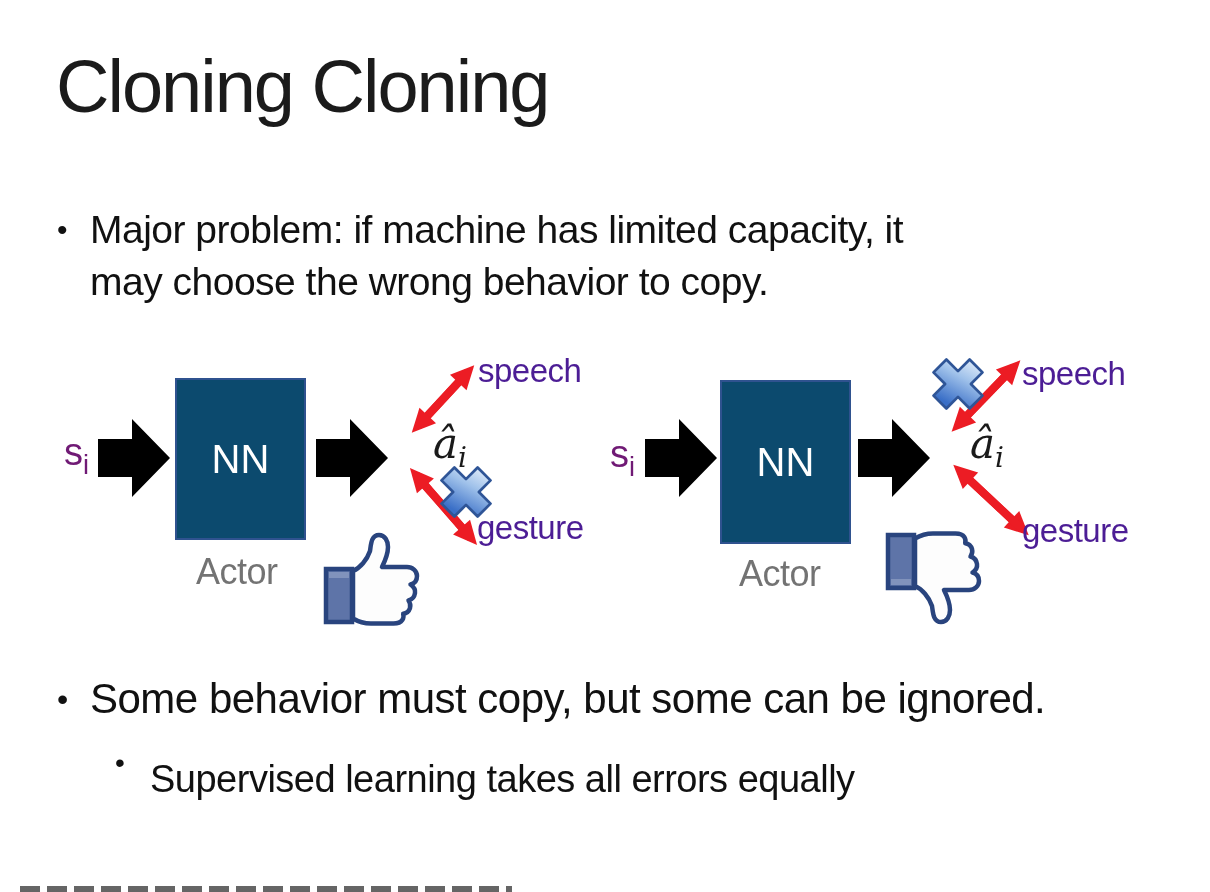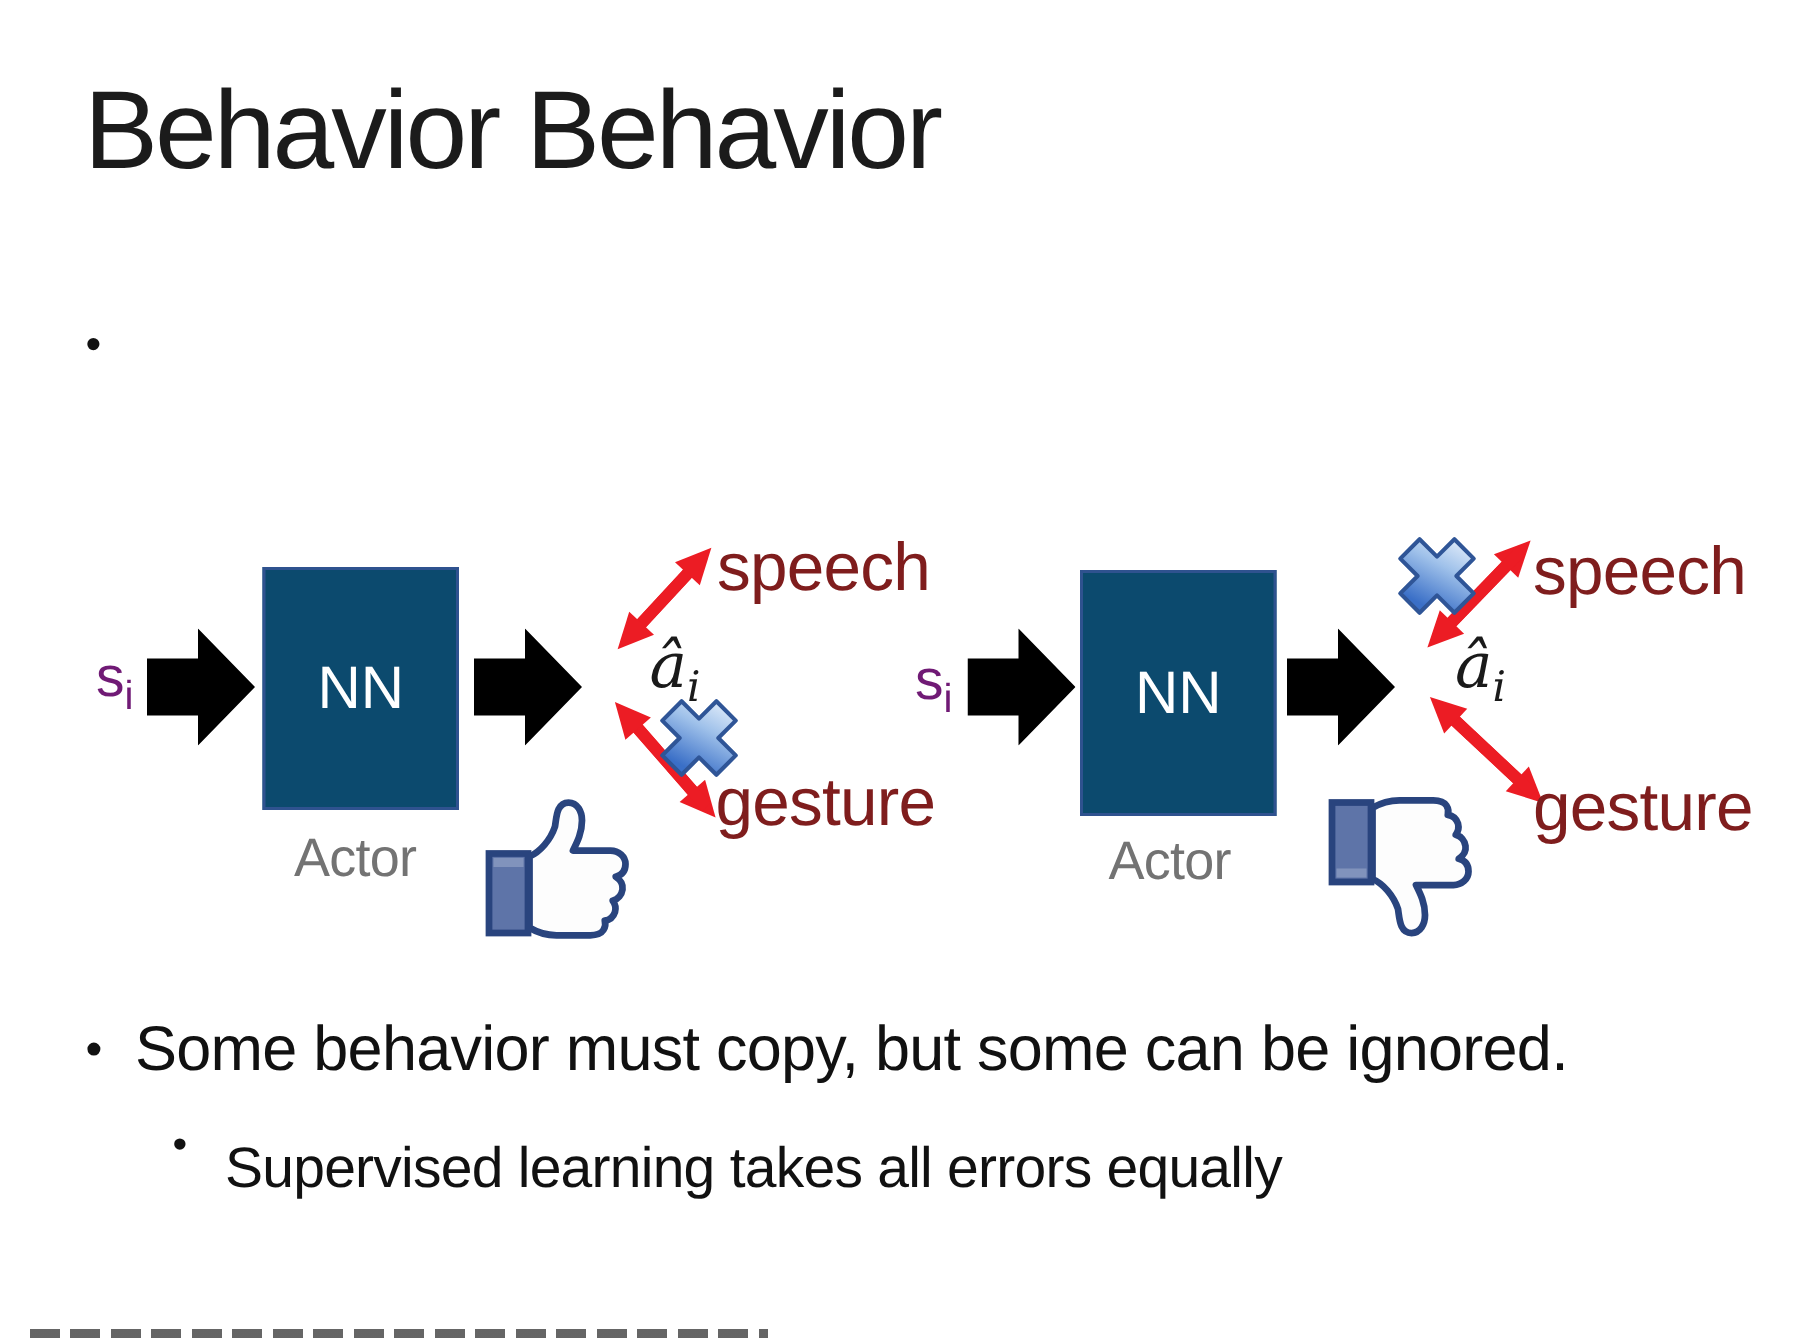--- a/index.html
+++ b/index.html
@@ -32,21 +32,21 @@
     display:flex; align-items:center; justify-content:center;
     color:#ffffff; font-size:40px;
   }
   .nn-left  { left:175px; top:378px; width:131px; height:162px; }
   .nn-right { left:720px; top:380px; width:131px; height:164px; }
 
   .state-label { font-size:38px; color:#701a75;margin-left:20px; }
   .state-label sub { font-size:27px; }
   .action-label { font-family:"DejaVu Serif", serif; font-style:italic; font-size:42px; color:#1a1a1a;margin-left:40px; }
   .action-label sub { font-size:28px; }
-  .side-label { font-size:45px; color:#7f1d1d; letter-spacing:-0.5px; white-space:nowrap; }
+  .side-label { font-size:33px; color:#4c1d95; letter-spacing:-0.5px; white-space:nowrap; }
   .actor-label { font-size:36px; color:#737373; letter-spacing:-0.5px; }
 
   .cropped-strip {
     left:20px; bottom:0; width:492px; height:6px;
     background:repeating-linear-gradient(90deg,
       #4a4a4a 0px, #4a4a4a 20px, rgba(0,0,0,0) 20px, rgba(0,0,0,0) 27px);
     opacity:0.85;
   }
 </style>
 </head>
@@ -60,24 +60,28 @@
     <linearGradient id="xgrad" x1="0" y1="0" x2="0.3" y2="1">
       <stop offset="0" stop-color="#EAF2FC"></stop>
       <stop offset="0.45" stop-color="#9FC1EA"></stop>
       <stop offset="1" stop-color="#3A6FC7"></stop>
     </linearGradient>
   </defs>
 </svg>
 
 <div class="slide">
 
-  <div class="abs title">Behavior Behavior</div>
+  <div class="abs title">Cloning Cloning</div>
 
   <div class="abs bullet-row b1">
     <span class="bullet-dot">•</span>
+    <span class="bullet-text">
+      <span>Major problem: if machine has limited capacity, it</span><br>
+      <span>may choose the wrong behavior to copy.</span>
+    </span>
   </div>
 
   <div class="abs state-label" style="left:44px; top:431px;"><span>s</span><sub>i</sub></div>
 
   <svg class="abs" style="left:98px; top:419px;" width="72" height="78" viewBox="0 0 72 78">
     <polygon points="0,20 34,20 34,0 72,39 34,78 34,58 0,58" fill="#000"></polygon>
   </svg>
 
   <div class="abs nn-box nn-left">
     <span>NN</span>

